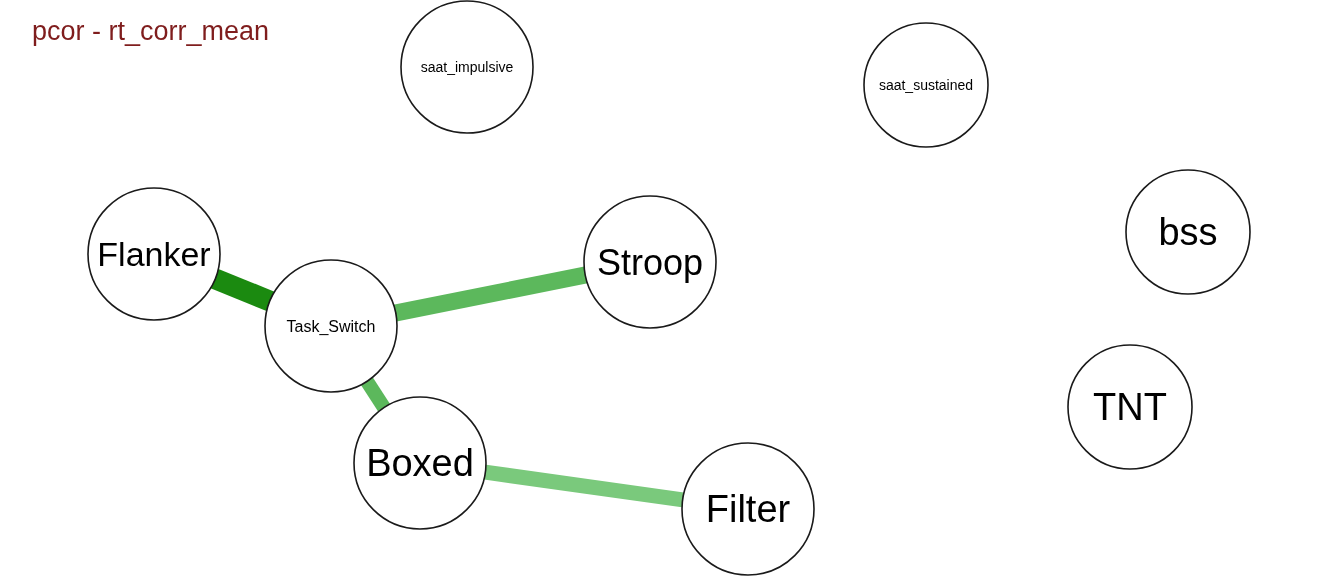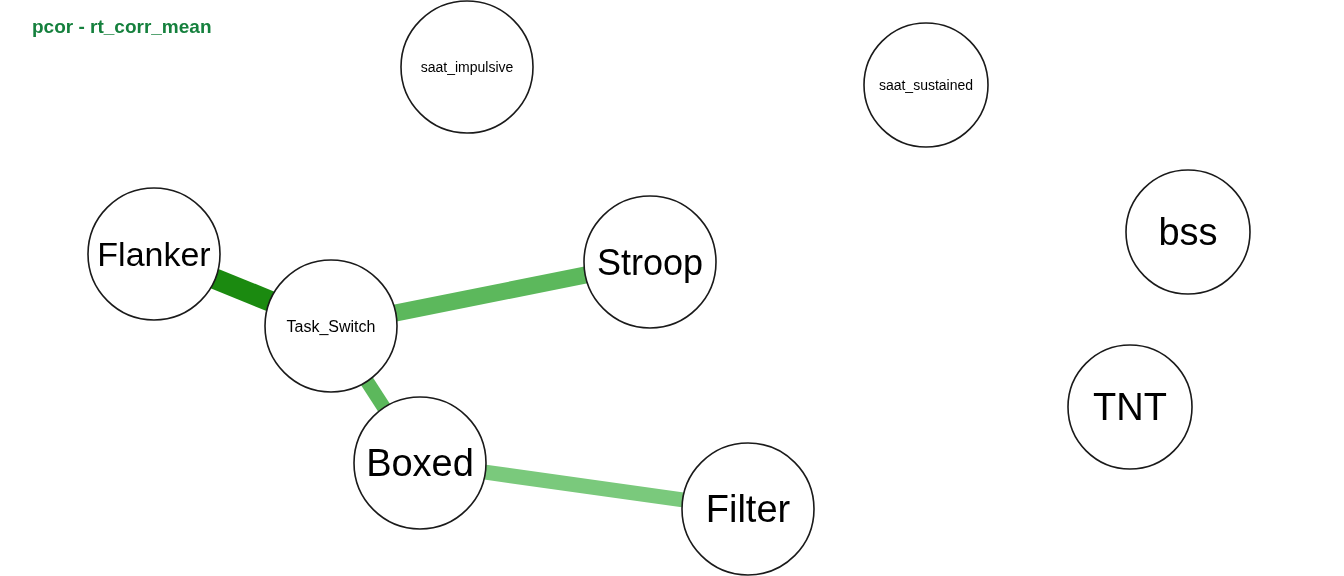--- a/index.html
+++ b/index.html
@@ -22,23 +22,23 @@
     position: absolute;
     left: 0;
     top: 0;
     width: 1344px;
     height: 576px;
     display: block;
   }
   .plot-title {
     position: absolute;
     font-family: "Liberation Sans", sans-serif;
-    font-size: 19px;
-    font-weight: 700;
-    color: #15803d;
+    font-size: 27px;
+    font-weight: 400;
+    color: #7f1d1d;
     white-space: nowrap;
     letter-spacing: 0px;
   }
   .node-circle {
     fill: #ffffff;
     stroke: #1a1a1a;
     stroke-width: 1.6;
   }
   .node-label {
     fill: #000000;

